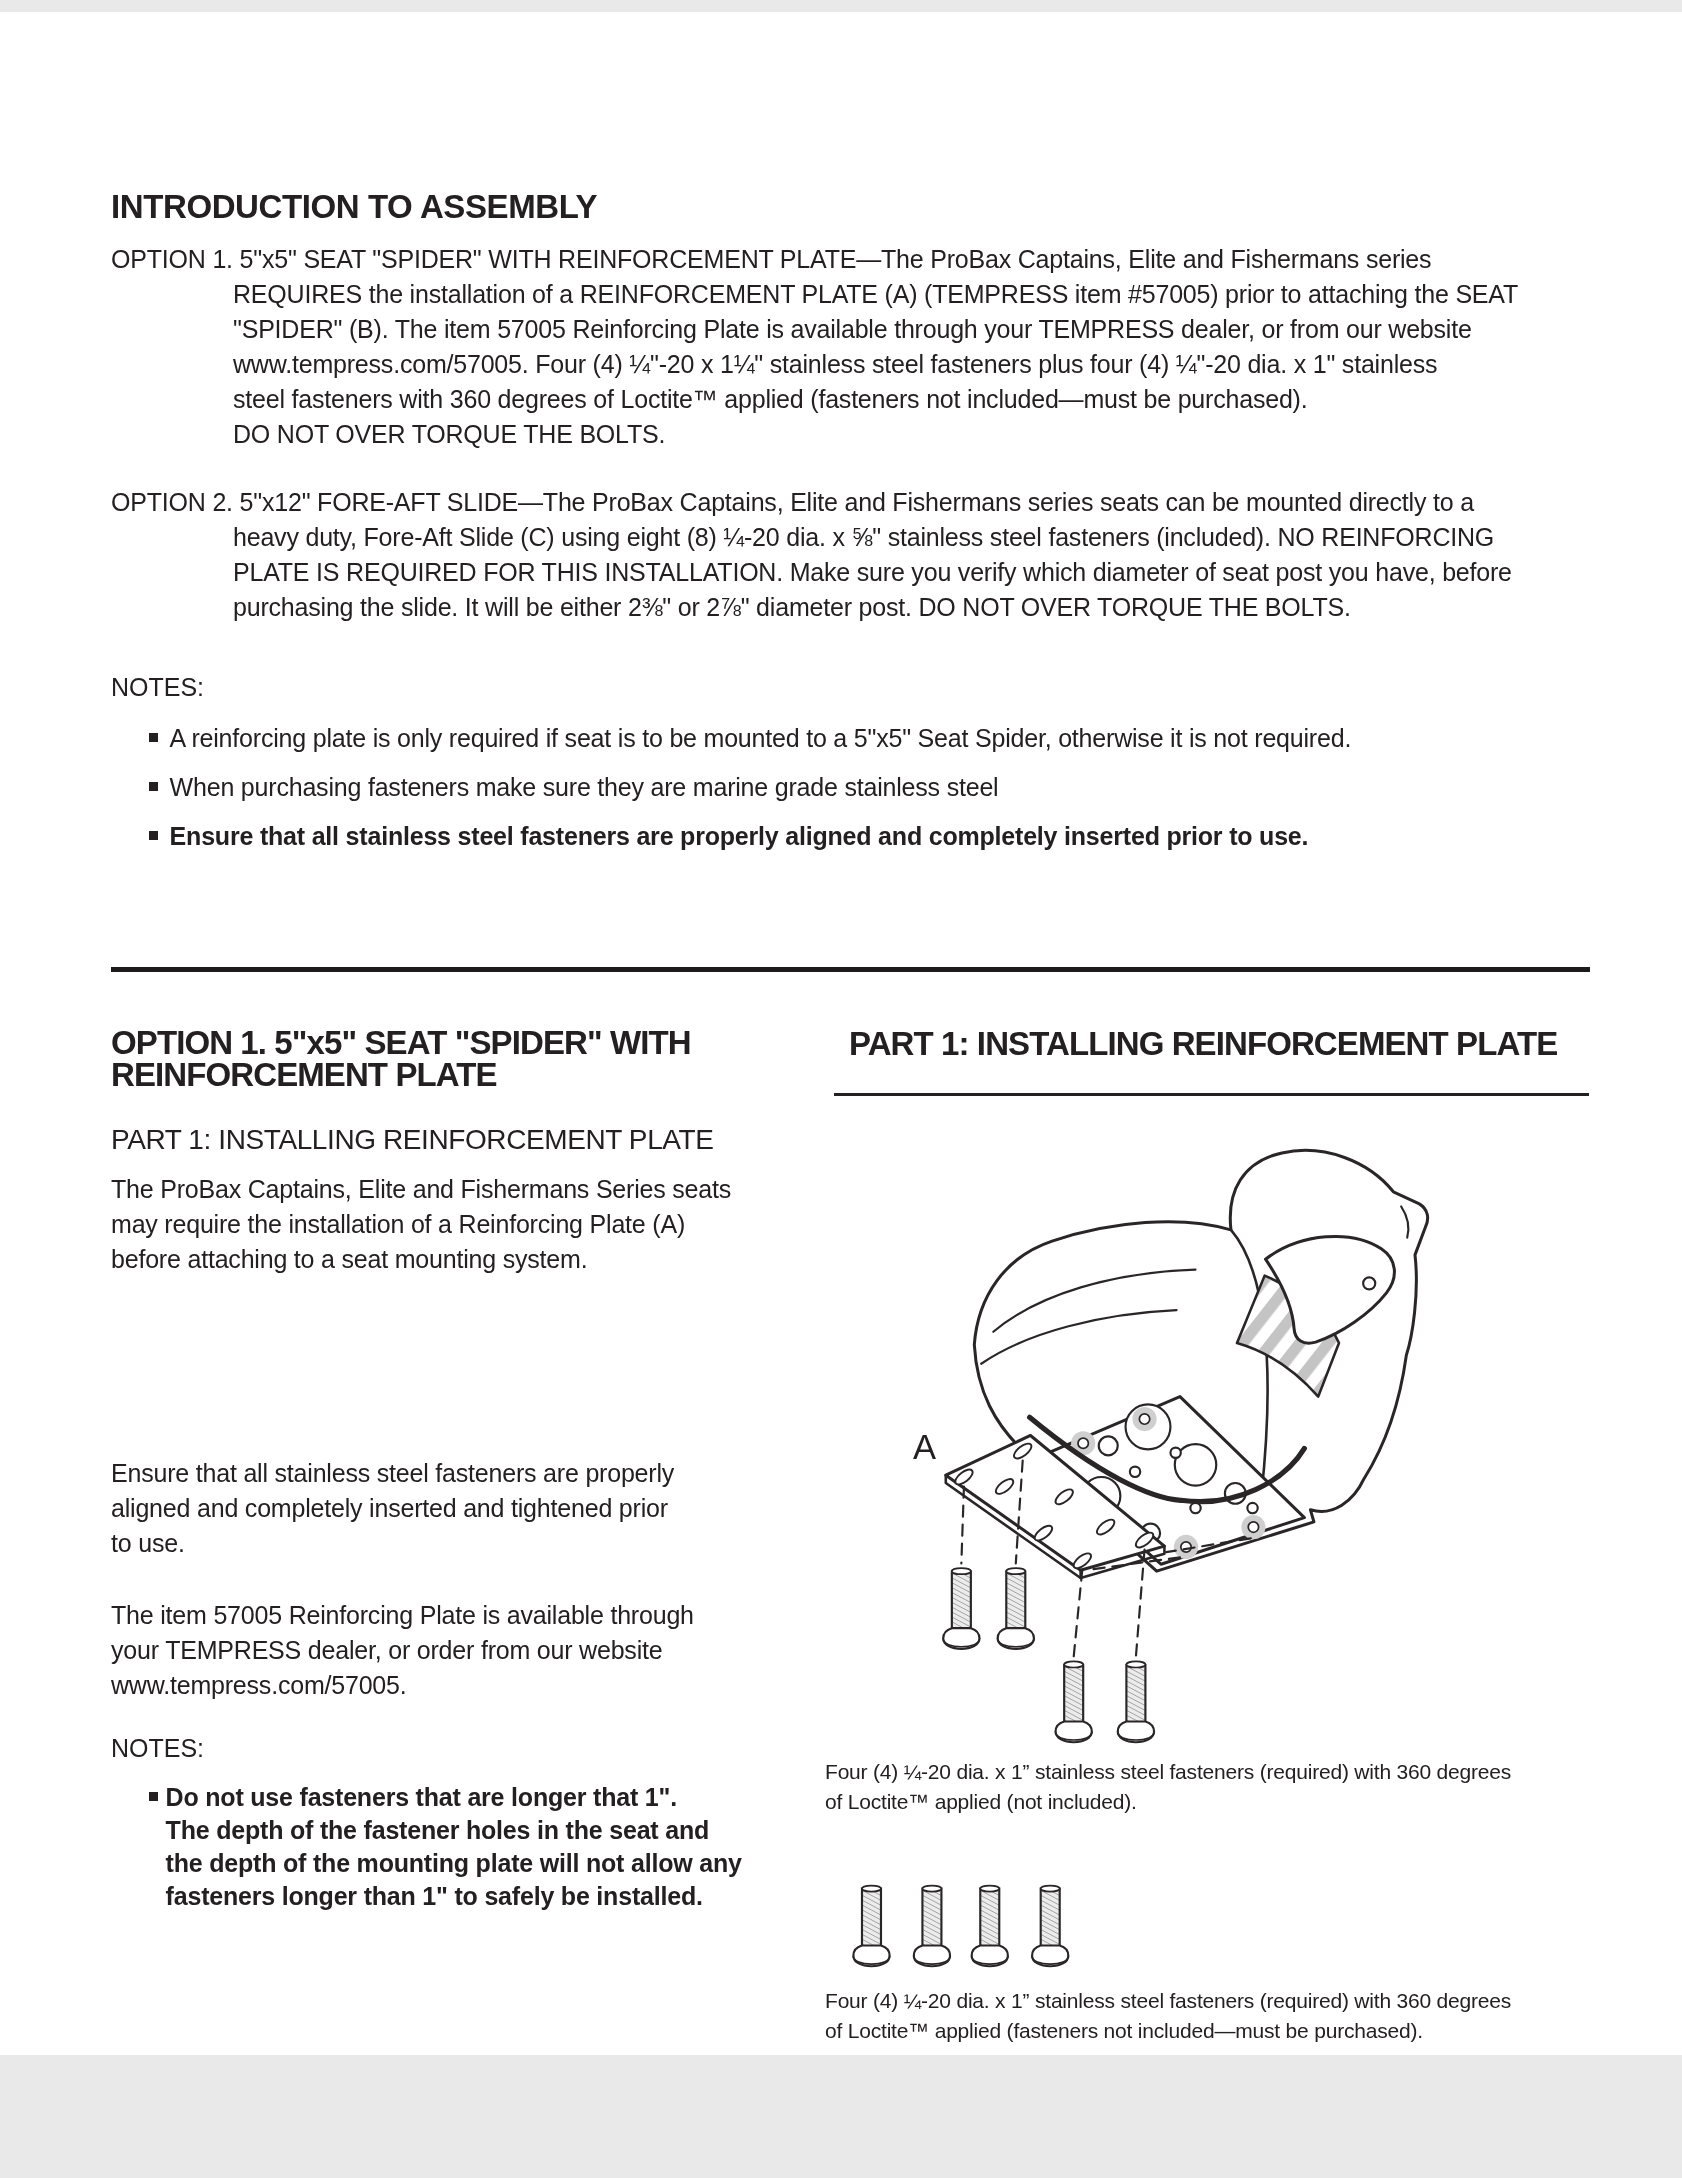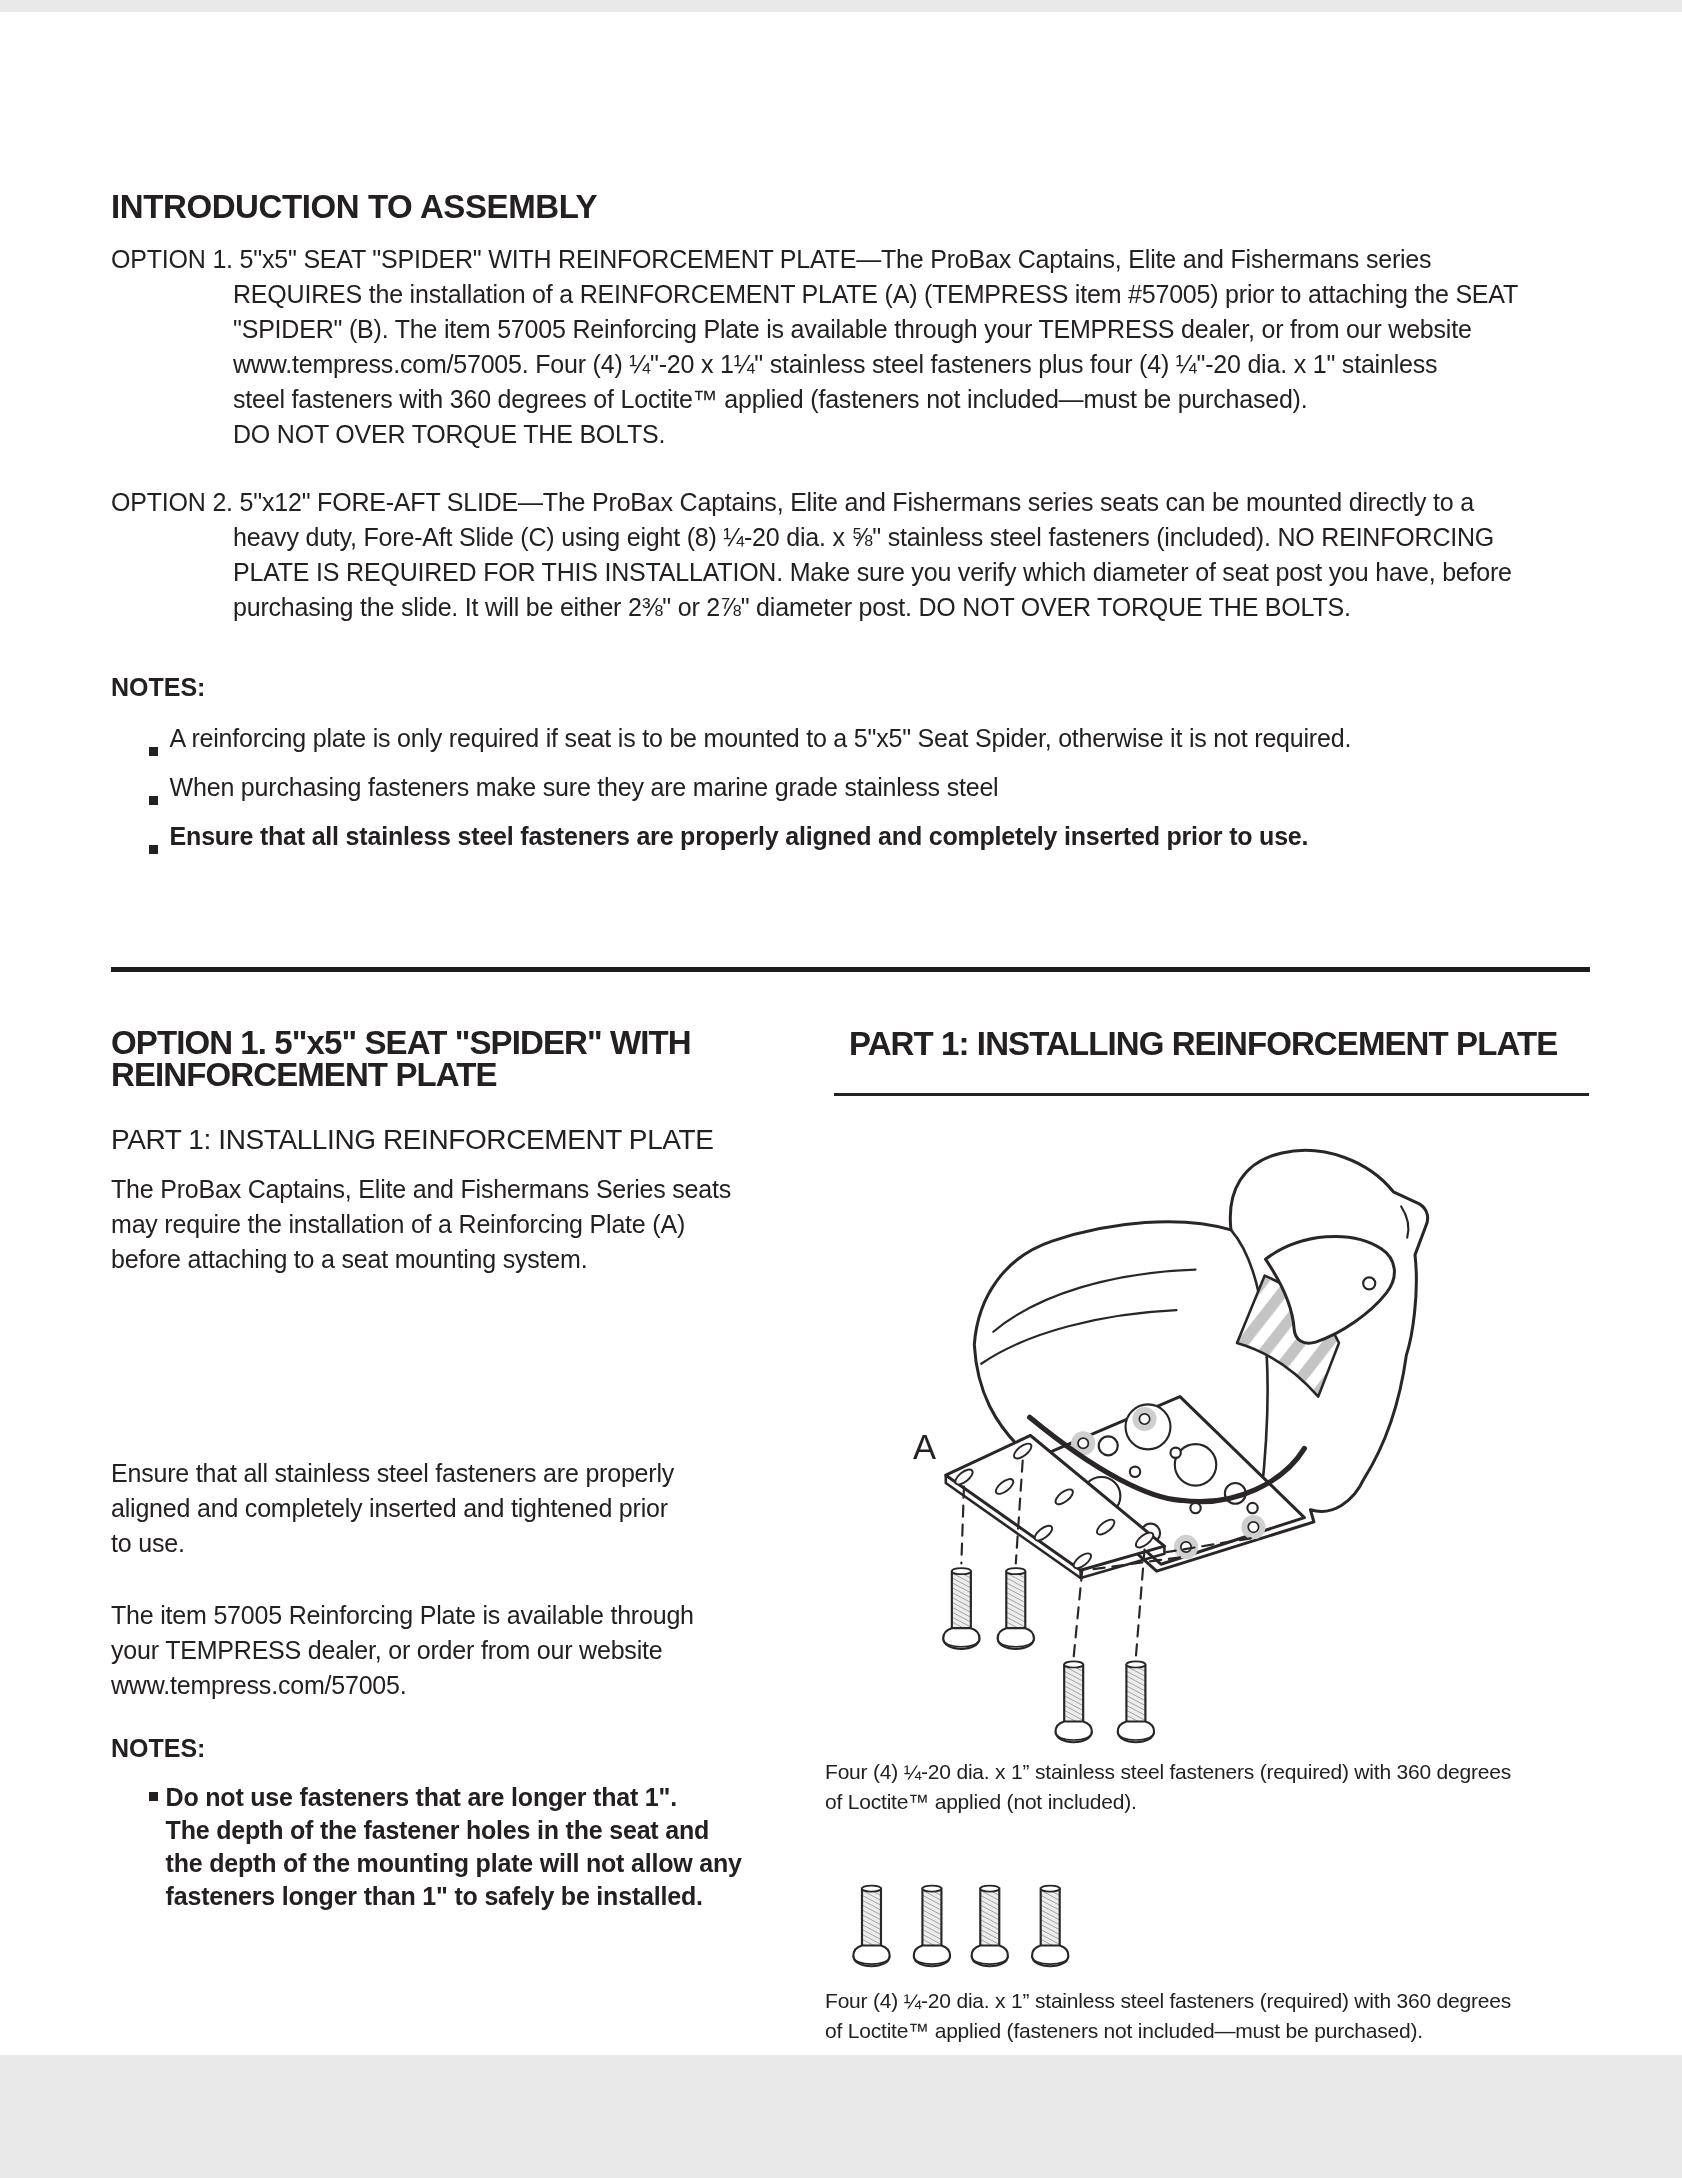--- a/index.html
+++ b/index.html
@@ -20,25 +20,25 @@
   }
   .bodytext{
     font-size:25px;line-height:35px;letter-spacing:-0.2px;
   }
   .hang{
     left:111px;width:1522px;
     padding-left:122px;text-indent:-122px;
   }
   .opt1{top:230px;}
   .opt2{top:473px;}
-  .notes-label{left:111px;font-size:25px;font-weight:bold;}
+  .notes-label{left:111px;font-size:25px;font-weight:normal;}
   .notes-top{top:661px;}
   .bullets{left:111px;top:709px;width:1487px;list-style:none;margin:0;padding:0 0 0 38px;}
   .bullets li{
-    display:flex;gap:12px;align-items:flex-end;
+    display:flex;gap:12px;align-items:flex-start;
     font-size:25px;line-height:35px;letter-spacing:-0.2px;
     margin-bottom:14px;
   }
   .bullets li.bold{font-weight:bold;}
   .bullet-sq{
     flex:0 0 auto;width:8.6px;height:8.6px;background:#242021;margin-top:12px;
   }
   .divider{left:111px;top:955px;width:1479px;height:5.2px;background:#1e1b1c;}
   .left-heading{
     left:111px;top:1015px;

